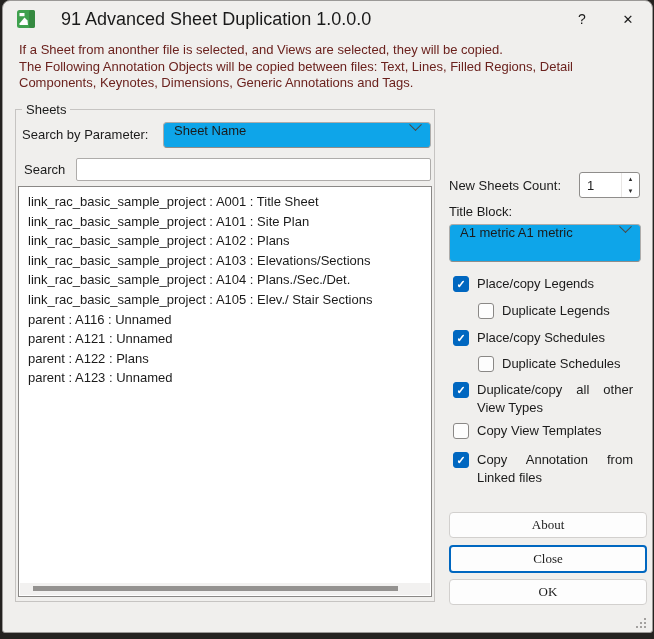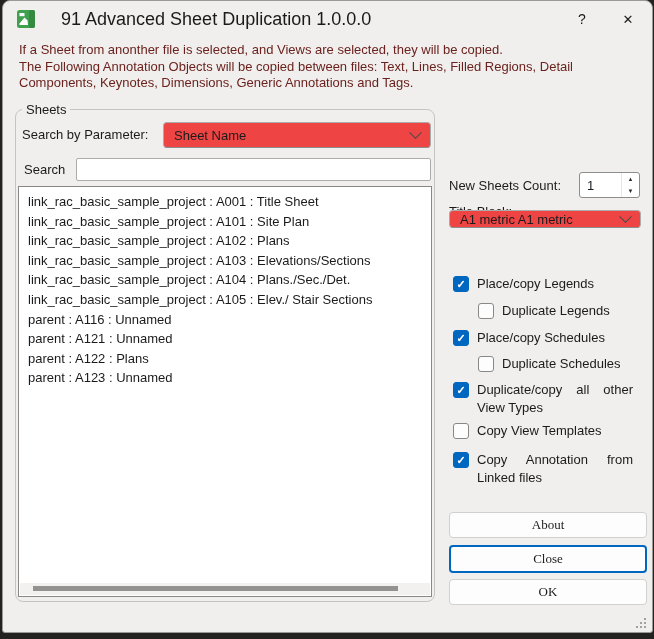--- a/index.html
+++ b/index.html
@@ -18,28 +18,28 @@
   .titlebar{position:absolute;left:0;top:0;right:0;height:36px;display:flex;align-items:center}
   .app-icon{margin-left:14px;width:18px;height:18px;flex:0 0 auto}
   .title{margin-left:26px;font-size:18px;font-weight:400;color:#1a1a1a;white-space:nowrap}
   .caption-btn{position:absolute;top:0;height:36px;width:44px;display:flex;align-items:center;justify-content:center;cursor:pointer;color:#1a1a1a}
   .caption-help{right:48px;font-size:14px}
   .caption-close{right:2px;font-size:13px}
   
   .notice{position:absolute;left:16px;top:41px;font-size:13px;line-height:16.5px;color:#6b221e}
   .notice div{white-space:nowrap}
   
-  .groupbox{position:absolute;left:12px;top:108px;width:420px;height:493px;border:1px solid #c6c4c2;border-radius:8px;box-sizing:border-box}
+  .groupbox{position:absolute;left:12px;top:108px;width:420px;height:493px;border:1px solid #c6c4c2;border-radius:0;box-sizing:border-box}
   .groupbox-label{position:absolute;top:-8px;left:6px;background:#f0efed;padding:0 4px;font-size:13px;line-height:15px}
   .field-label{position:absolute;font-size:13px;white-space:nowrap}
   .lbl-param{left:6px;top:17px}
   .lbl-search{left:8px;top:52px}
   .combo{
-    position:absolute;background:#ef4444;border:1px solid #aeacaa;border-bottom-color:#8f8d8b;
-    border-radius:4px;box-sizing:border-box;display:flex;align-items:center;
+    position:absolute;background:#0ea5e9;border:1px solid #aeacaa;border-bottom-color:#8f8d8b;
+    border-radius:4px;box-sizing:border-box;display:flex;
     font-size:13px;padding:0 10px;cursor:pointer;
   }
   .combo-param{left:147px;top:12px;width:268px;height:26px}
   .combo .combo-value{flex:1;white-space:nowrap;overflow:hidden}
   .chevron{width:8px;height:8px;border-right:1.4px solid #4a4a4a;border-bottom:1.4px solid #4a4a4a;transform:rotate(45deg) translate(-2px,-2px);flex:0 0 auto}
   .search-input{
     position:absolute;left:60px;top:48px;width:355px;height:23px;box-sizing:border-box;
     background:#fff;border:1px solid #aeacaa;border-radius:2px;font-family:inherit;font-size:13px;padding:0 6px;outline:none;
   }
   
@@ -54,21 +54,21 @@
   .lbl-count{left:446px;top:177px}
   .lbl-titleblock{left:446px;top:203px}
   .win-label{position:absolute;font-size:13px;white-space:nowrap}
   .spinner{
     position:absolute;left:576px;top:171px;width:61px;height:26px;box-sizing:border-box;
     background:#fff;border:1px solid #8f8d8b;border-radius:3px;display:flex;overflow:hidden;
   }
   .spin-value{flex:1;font-size:13px;padding:5px 0 0 7px}
   .spin-btns{width:17px;display:flex;flex-direction:column;border-left:1px solid #e8e6e4}
   .spin-up,.spin-down{flex:1;display:flex;align-items:center;justify-content:center;font-size:6px;color:#2b2b2b;cursor:pointer}
-  .combo-titleblock{left:446px;top:209px;width:192px;height:18px}
+  .combo-titleblock{left:446px;top:223px;width:192px;height:38px}
   
   .cbx-row{position:absolute;display:flex;gap:8px;align-items:flex-start;cursor:pointer}
   .cbx-box{
     width:16px;height:16px;box-sizing:border-box;flex:0 0 auto;margin-top:1px;
     border:1px solid #8a8886;border-radius:3px;background:#fdfdfd;
     display:flex;align-items:center;justify-content:center;
   }
   .cbx-box[data-checked="true"]{background:#0067C0;border-color:#0067C0}
   .check-glyph{color:#fff;font-size:11px;line-height:1;font-weight:700}
   .cbx-label{font-size:13px;line-height:18px}

